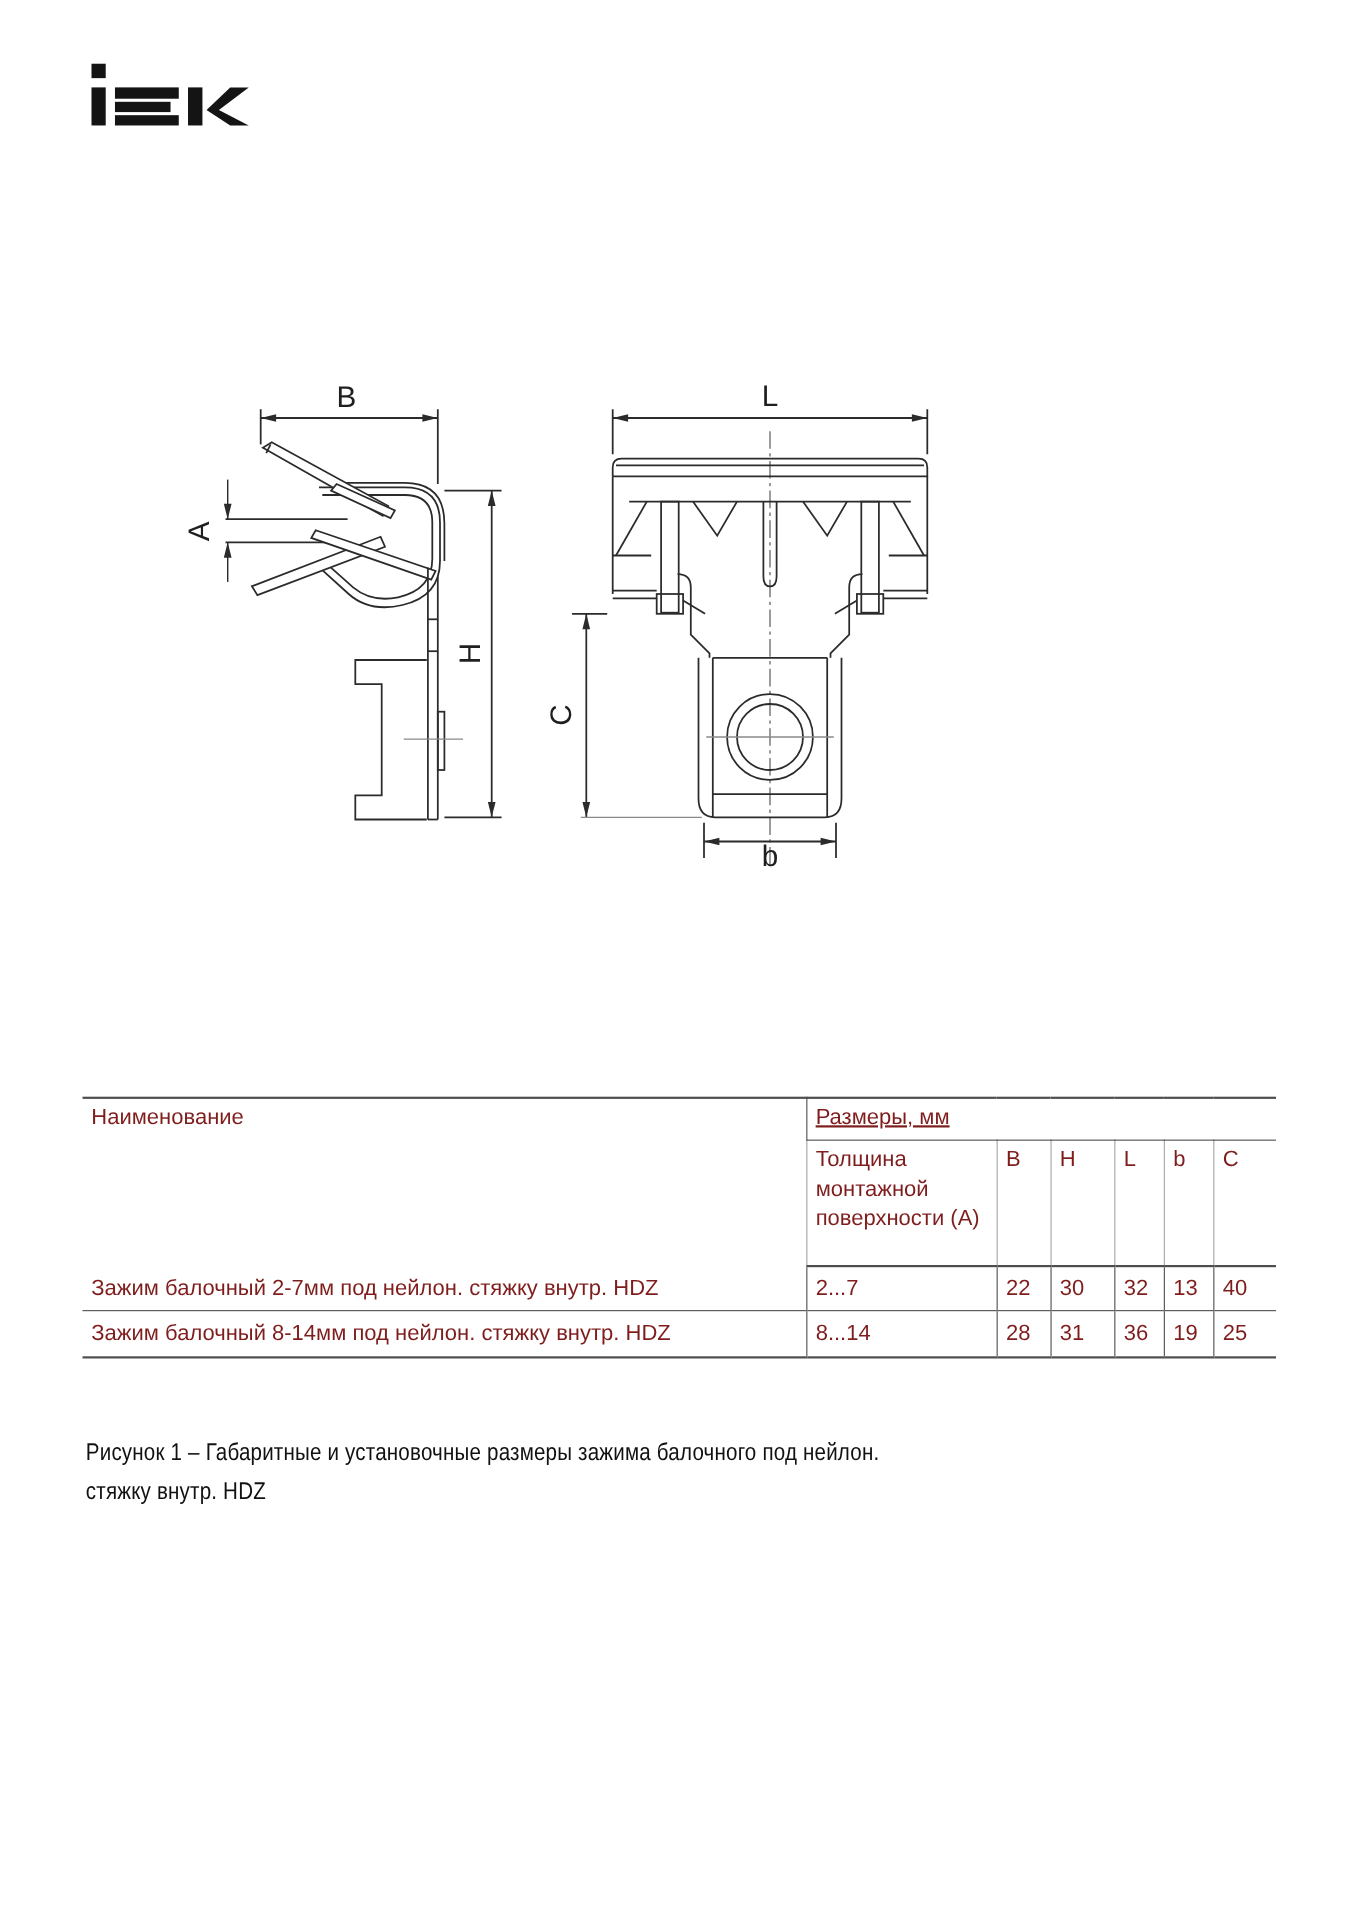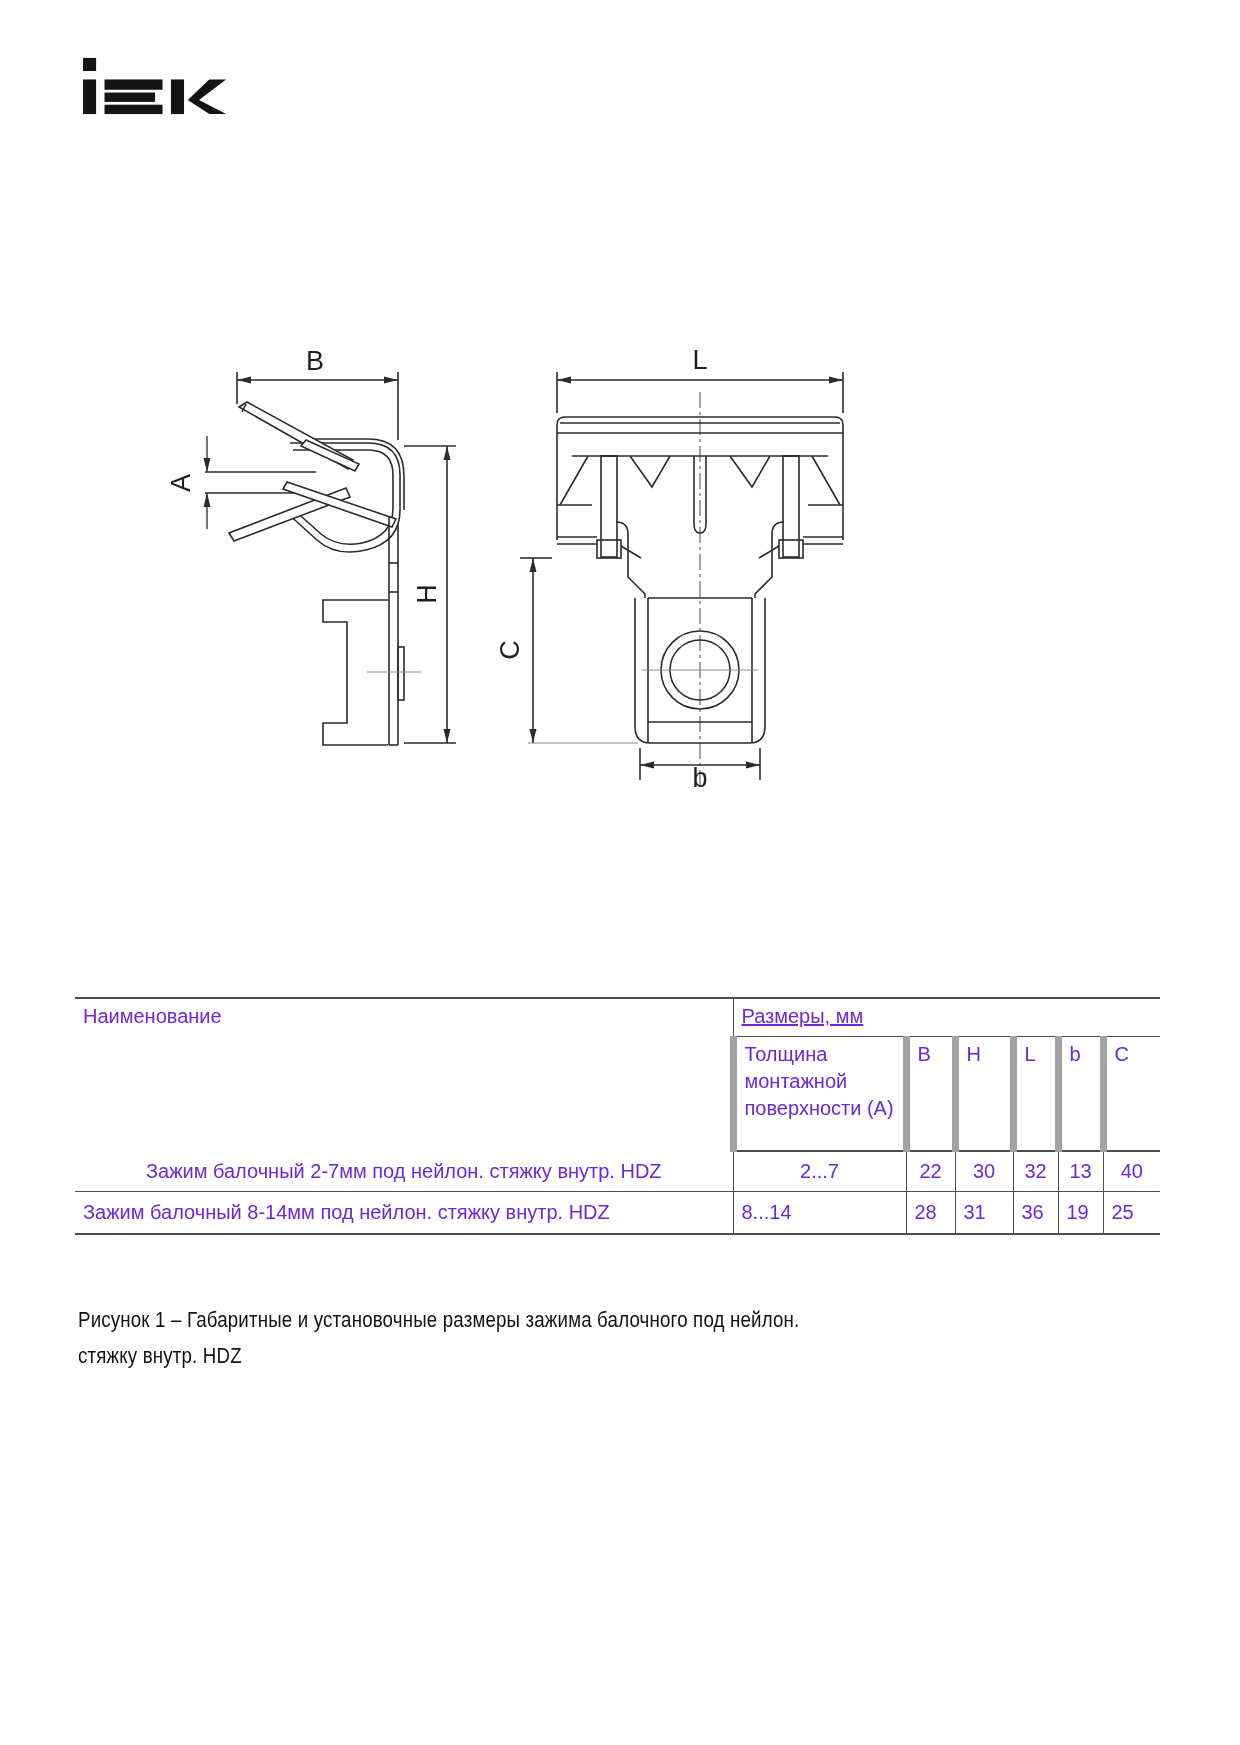--- a/index.html
+++ b/index.html
@@ -2,30 +2,30 @@
 <html><head>
 <meta charset="utf-8">
 <style>
   html,body{margin:0;padding:0;background:#ffffff;}
   body{width:1240px;height:1745px;font-family:"Liberation Sans",sans-serif;color:#1a1a1a;}
   .page{position:relative;width:1240px;height:1745px;background:#fff;overflow:hidden;}
   .abs{position:absolute;}
 
   
   table.dims{border-collapse:collapse;table-layout:fixed;width:1085px;
-             border-top:2px solid #4e4e4e;font-size:20px;color:#6d28d9;}
+             border-top:2px solid #4e4e4e;font-size:20px;color:#7f1d1d;}
   table.dims td{vertical-align:top;padding:4px 8px;line-height:27px;}
   tr.h1{height:38px;}
   tr.h1 td.sizes-h{border-left:1px solid #4e4e4e;border-bottom:1px solid #4e4e4e;text-decoration:underline;}
   tr.sub{height:115px;}
-  tr.sub td{border-left:7px solid #a3a3a3;border-bottom:2px solid #4e4e4e;}
+  tr.sub td{border-left:1px solid #a3a3a3;border-bottom:2px solid #4e4e4e;}
   tr.data td{border-left:1px solid #4e4e4e;border-bottom:1px solid #4e4e4e;
              vertical-align:middle;line-height:24px;}
   tr.data td.name{border-left:none;}
-  tr.r1{height:40px;text-align:center;}
+  tr.r1{height:40px;}
   tr.r2{height:43px;}
   tr.last td{border-bottom:2px solid #4e4e4e;}
 
   
   .caption{font-size:22px;line-height:36px;color:#111;white-space:nowrap;
            transform:scaleX(0.85);transform-origin:0 0;letter-spacing:0.2px;}
 
   svg text{font-family:"Liberation Sans",sans-serif;}
 </style>
 </head>

